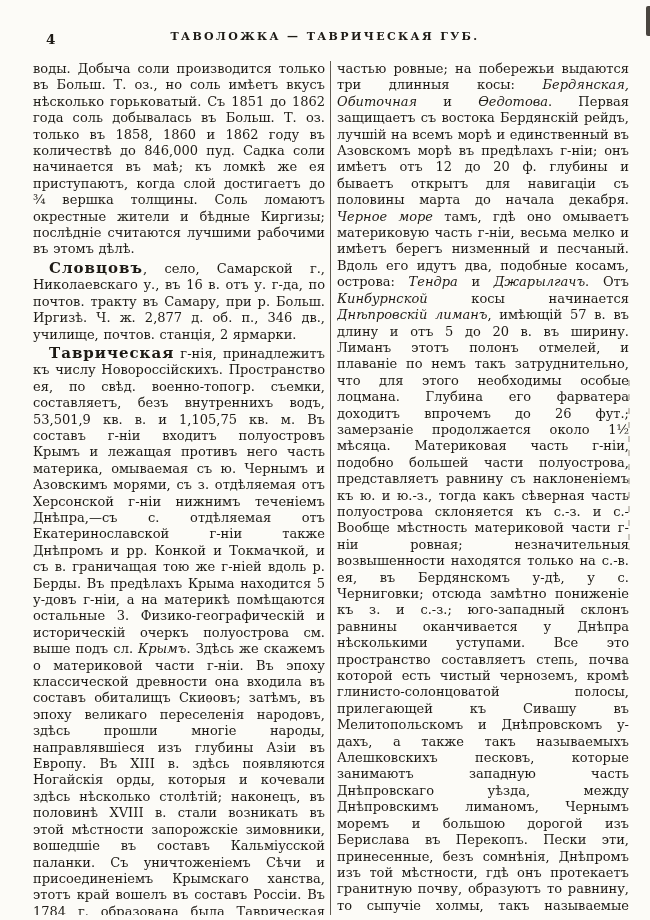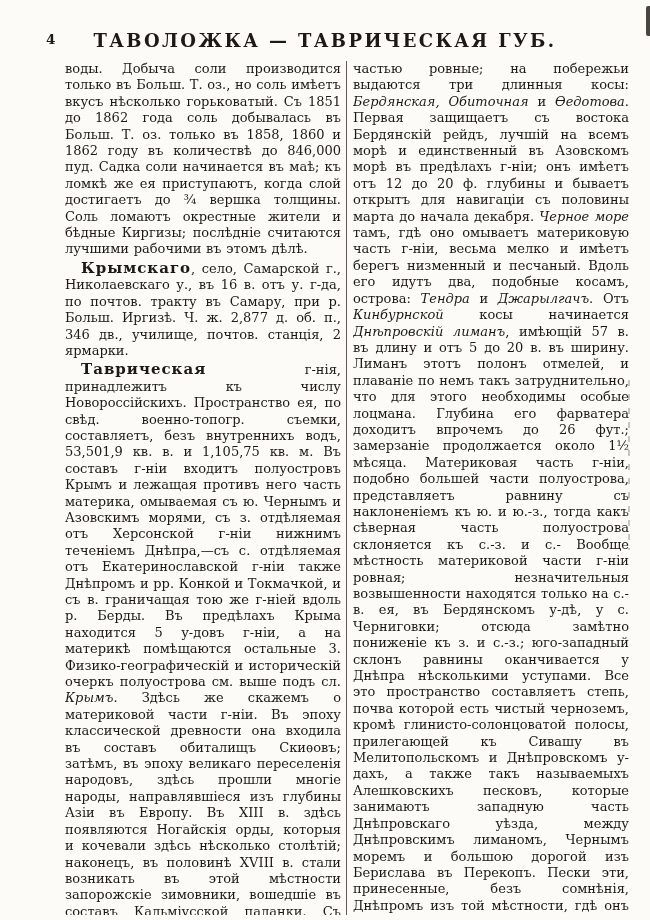--- a/index.html
+++ b/index.html
@@ -21,27 +21,27 @@
   
   .header{
     position:absolute;top:30px;left:0;width:100%;height:22px;
   }
   .pagenum{
     position:absolute;left:46px;top:1px;
     font-size:13.5px;font-weight:bold;letter-spacing:1px;
   }
   .runhead{
     display:block;text-align:center;
-    font-size:18px;font-weight:bold;letter-spacing:2.4px;
+    font-size:11px;font-weight:bold;letter-spacing:2.4px;
     white-space:nowrap;
   }
   
   .textblock{
     position:absolute;top:61px;left:33px;right:21px;bottom:5px;
-    display:flex;overflow:hidden;margin-left:32px;
+    display:flex;overflow:hidden;
   }
   .col{
     flex:1 1 0;overflow:hidden;
   }
   .colrule{
     width:1px;background:var(--rule);margin:0 6px 0 5px;flex:0 0 1px;
   }
   p.para{
     margin:0;padding:0;
     font-size:13px;line-height:16.4px;
@@ -78,21 +78,21 @@
   <div class="artifact-right-edge"></div>
 
   <div class="header">
     <span class="pagenum">4</span>
     <span class="runhead">ТАВОЛОЖКА — ТАВРИЧЕСКАЯ ГУБ.</span>
   </div>
 
   <div class="textblock">
     <div class="col">
         <p class="para continuation"><span>воды. Добыча соли производится только въ Больш. Т. оз., но соль имѣетъ вкусъ нѣсколько горьковатый. Съ 1851 до 1862 года соль добывалась въ Больш. Т. оз. только въ 1858, 1860 и 1862 году въ количествѣ до 846,000 пуд. Садка соли начинается въ маѣ; къ ломкѣ же ея приступаютъ, когда слой достигаетъ до ¾ вершка толщины. Соль ломаютъ окрестные жители и бѣдные Киргизы; послѣдніе считаются лучшими рабочими въ этомъ дѣлѣ.</span></p>
-        <p class="para entry"><span class="lead">Крымскаго</span><span>, село, Самарской г., Николаевскаго у., въ 16 в. отъ у. г-да, по почтов. тракту въ Самару, при р. Больш. Иргизѣ. Ч. ж. 2,877 д. об. п., 346 дв., училище, почтов. станція, 2 ярмарки.</span></p>
+        <p class="para entry"><span class="lead">Словцовъ</span><span>, село, Самарской г., Николаевскаго у., въ 16 в. отъ у. г-да, по почтов. тракту въ Самару, при р. Больш. Иргизѣ. Ч. ж. 2,877 д. об. п., 346 дв., училище, почтов. станція, 2 ярмарки.</span></p>
         <p class="para entry"><span class="lead">Таврическая</span><span> г-нія, принадлежитъ къ числу Новороссійскихъ. Пространство ея, по свѣд. военно-топогр. съемки, составляетъ, безъ внутреннихъ водъ, 53,501,9 кв. в. и 1,105,75 кв. м. Въ составъ г-ніи входитъ полуостровъ Крымъ и лежащая противъ него часть материка, омываемая съ ю. Чернымъ и Азовскимъ морями, съ з. отдѣляемая отъ Херсонской г-ніи нижнимъ теченіемъ Днѣпра,—съ с. отдѣляемая отъ Екатеринославской г-ніи также Днѣпромъ и рр. Конкой и Токмачкой, и съ в. граничащая тою же г-ніей вдоль р. Берды. Въ предѣлахъ Крыма находится 5 у-довъ г-ніи, а на материкѣ помѣщаются остальные 3. Физико-географическій и историческій очеркъ полуострова см. выше подъ сл. </span><span class="ital">Крымъ</span><span>. Здѣсь же скажемъ о материковой части г-ніи. Въ эпоху классической древности она входила въ составъ обиталищъ Скиѳовъ; затѣмъ, въ эпоху великаго переселенія народовъ, здѣсь прошли многіе народы, направлявшіеся изъ глубины Азіи въ Европу. Въ XIII в. здѣсь появляются Ногайскія орды, которыя и кочевали здѣсь нѣсколько столѣтій; наконецъ, въ половинѣ XVIII в. стали возникать въ этой мѣстности запорожскіе зимовники, вошедшіе въ составъ Кальміусской паланки. Съ уничтоженіемъ Сѣчи и присоединеніемъ Крымскаго ханства, этотъ край вошелъ въ составъ Россіи. Въ 1784 г. образована была Таврическая область, въ 1801 г. переименованная въ г-нію. Материковая часть г-ніи омывается </span></p>
       </div>
     <div class="colrule"></div>
     <div class="col">
         <p class="para continuation"><span>частью ровные; на побережьи выдаются три длинныя косы: </span><span class="ital">Бердянская, Обиточная</span><span> и </span><span class="ital">Ѳедотова</span><span>. Первая защищаетъ съ востока Бердянскій рейдъ, лучшій на всемъ морѣ и единственный въ Азовскомъ морѣ въ предѣлахъ г-ніи; онъ имѣетъ отъ 12 до 20 ф. глубины и бываетъ открытъ для навигаціи съ половины марта до начала декабря. </span><span class="ital">Черное море</span><span> тамъ, гдѣ оно омываетъ материковую часть г-ніи, весьма мелко и имѣетъ берегъ низменный и песчаный. Вдоль его идутъ два, подобные косамъ, острова: </span><span class="ital">Тендра</span><span> и </span><span class="ital">Джарылгачъ</span><span>. Отъ </span><span class="ital">Кинбурнской</span><span> косы начинается </span><span class="ital">Днѣпровскій лиманъ</span><span>, имѣющій 57 в. въ длину и отъ 5 до 20 в. въ ширину. Лиманъ этотъ полонъ отмелей, и плаваніе по немъ такъ затруднительно, что для этого необходимы особые лоцмана. Глубина его фарватера доходитъ впрочемъ до 26 фут.; замерзаніе продолжается около 1½ мѣсяца. Материковая часть г-ніи, подобно большей части полуострова, представляетъ равнину съ наклоненіемъ къ ю. и ю.-з., тогда какъ сѣверная часть полуострова склоняется къ с.-з. и с.- Вообще мѣстность материковой части г-ніи ровная; незначительныя возвышенности находятся только на с.-в. ея, въ Бердянскомъ у-дѣ, у с. Черниговки; отсюда замѣтно пониженіе къ з. и с.-з.; юго-западный склонъ равнины оканчивается у Днѣпра нѣсколькими уступами. Все это пространство составляетъ степь, почва которой есть чистый черноземъ, кромѣ глинисто-солонцоватой полосы, прилегающей къ Сивашу въ Мелитопольскомъ и Днѣпровскомъ у-дахъ, а также такъ называемыхъ Алешковскихъ песковъ, которые занимаютъ западную часть Днѣпровскаго уѣзда, между Днѣпровскимъ лиманомъ, Чернымъ моремъ и большою дорогой изъ Берислава въ Перекопъ. Пески эти, принесенные, безъ сомнѣнія, Днѣпромъ изъ той мѣстности, гдѣ онъ протекаетъ гранитную почву, образуютъ то равнину, то сыпучіе холмы, такъ называемые </span><span class="ital">кучугуры</span><span>, подверженные дѣйствію вѣтра въ сильныя бури и засыпающіе собою сосѣдніе луга. Такому движенію песковъ препятствуютъ отчасти лѣски, разведенные для этой цѣли на кучугурахъ. Хотя во всей этой мѣстности находится только одна ничтожная рѣчка </span></p>
       </div>
   </div>
 </div>
 
 </body></html>

